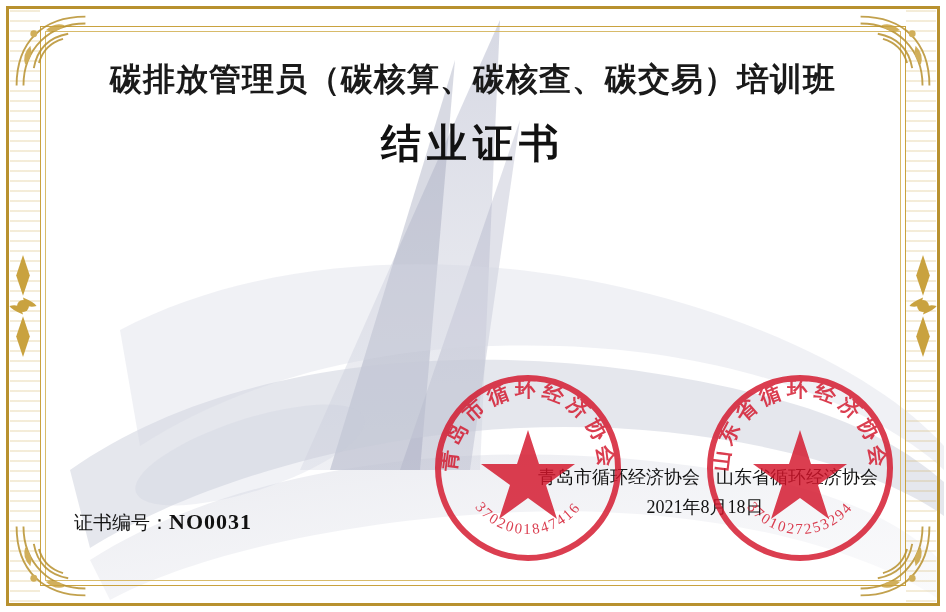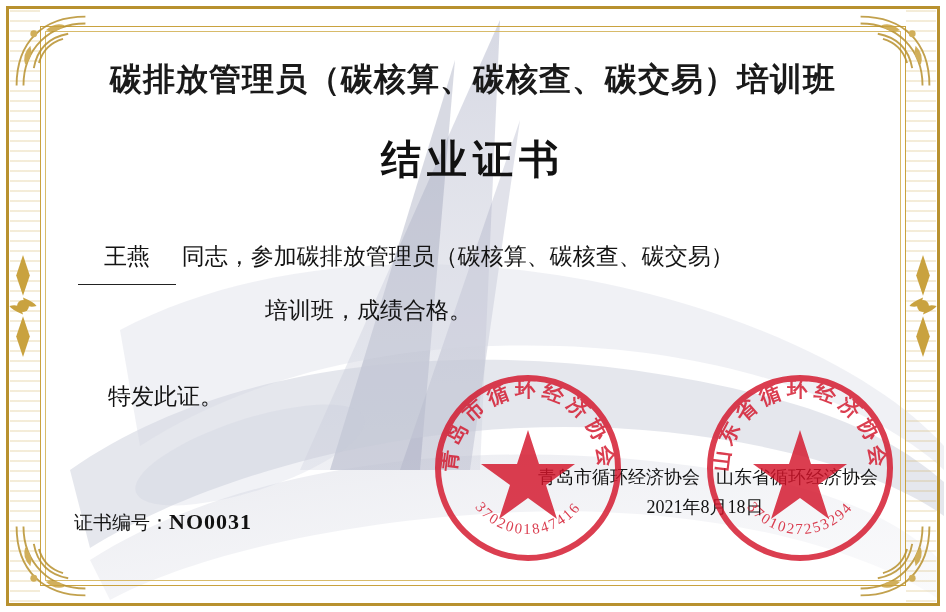--- a/index.html
+++ b/index.html
@@ -88,21 +88,21 @@
   .title-main {
     margin-top: 18px;
     text-align: center;
     font-size: 32px;
     font-weight: bold;
     letter-spacing: 1px;
     color: #1a1a1a;
     font-family: "Liberation Serif", "DejaVu Serif", serif;
   }
   .title-sub {
-    margin-top: 30px;
+    margin-top: 14px;
     text-align: center;
     font-size: 40px;
     font-weight: bold;
     letter-spacing: 6px;
     color: #111111;
   }
 
   .body-text {
     margin-top: 44px;
     font-size: 23px;
@@ -275,28 +275,20 @@
       <path d="M20,60 q14,6 16,10 q-14,4 -16,-10 z"></path>
       <path d="M20,80 q-14,-6 -16,-10 q14,-4 16,10 z"></path>
     </g>
   </svg>
 
   <div class="content">
 
     <div class="title-main">碳排放管理员（碳核算、碳核查、碳交易）培训班</div>
     <div class="title-sub">结业证书</div>
 
-    <div class="body-text">
-      <div class="line1">
-        <span class="recipient">王燕</span>
-        <span>同志，参加碳排放管理员（碳核算、碳核查、碳交易）</span>
-      </div>
-      <div class="line2">培训班，成绩合格。</div>
-      <div class="line3">特发此证。</div>
-    </div>
 
     <div class="footer">
       <div class="cert-no">
         <span>证书编号：</span><span class="no-value">NO0031</span>
       </div>
       <div class="issuers">
         <div class="issuer-row">
           <span>青岛市循环经济协会</span><span class="org2">山东省循环经济协会</span>
         </div>
         <div class="issue-date">2021年8月18日</div>

